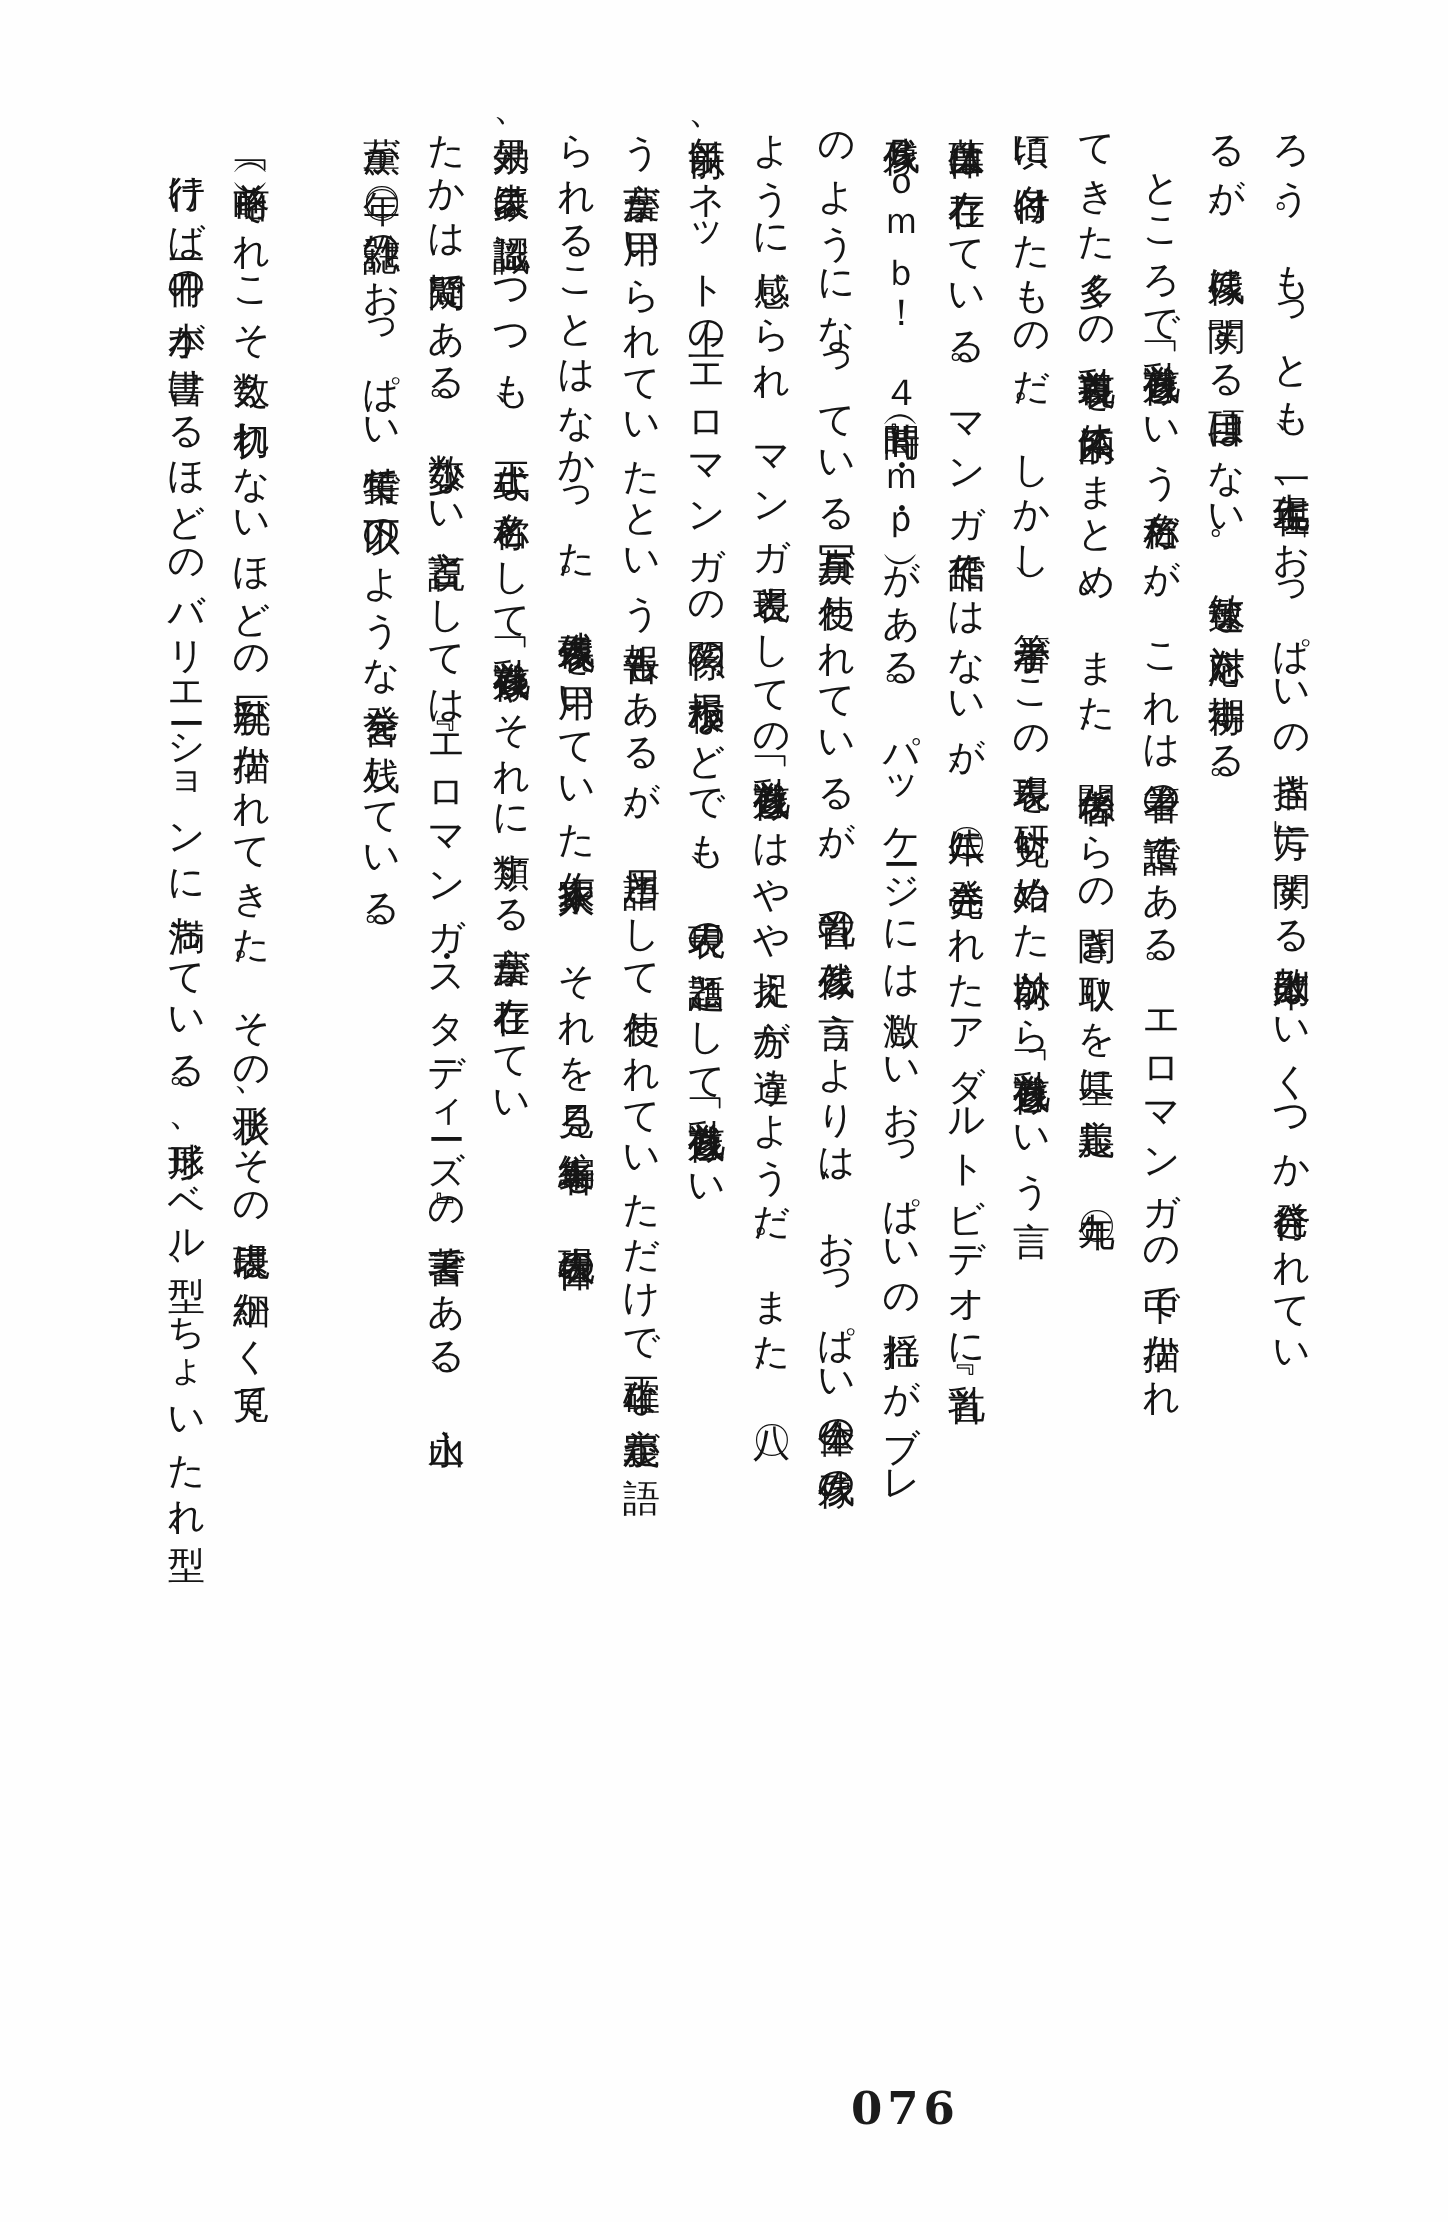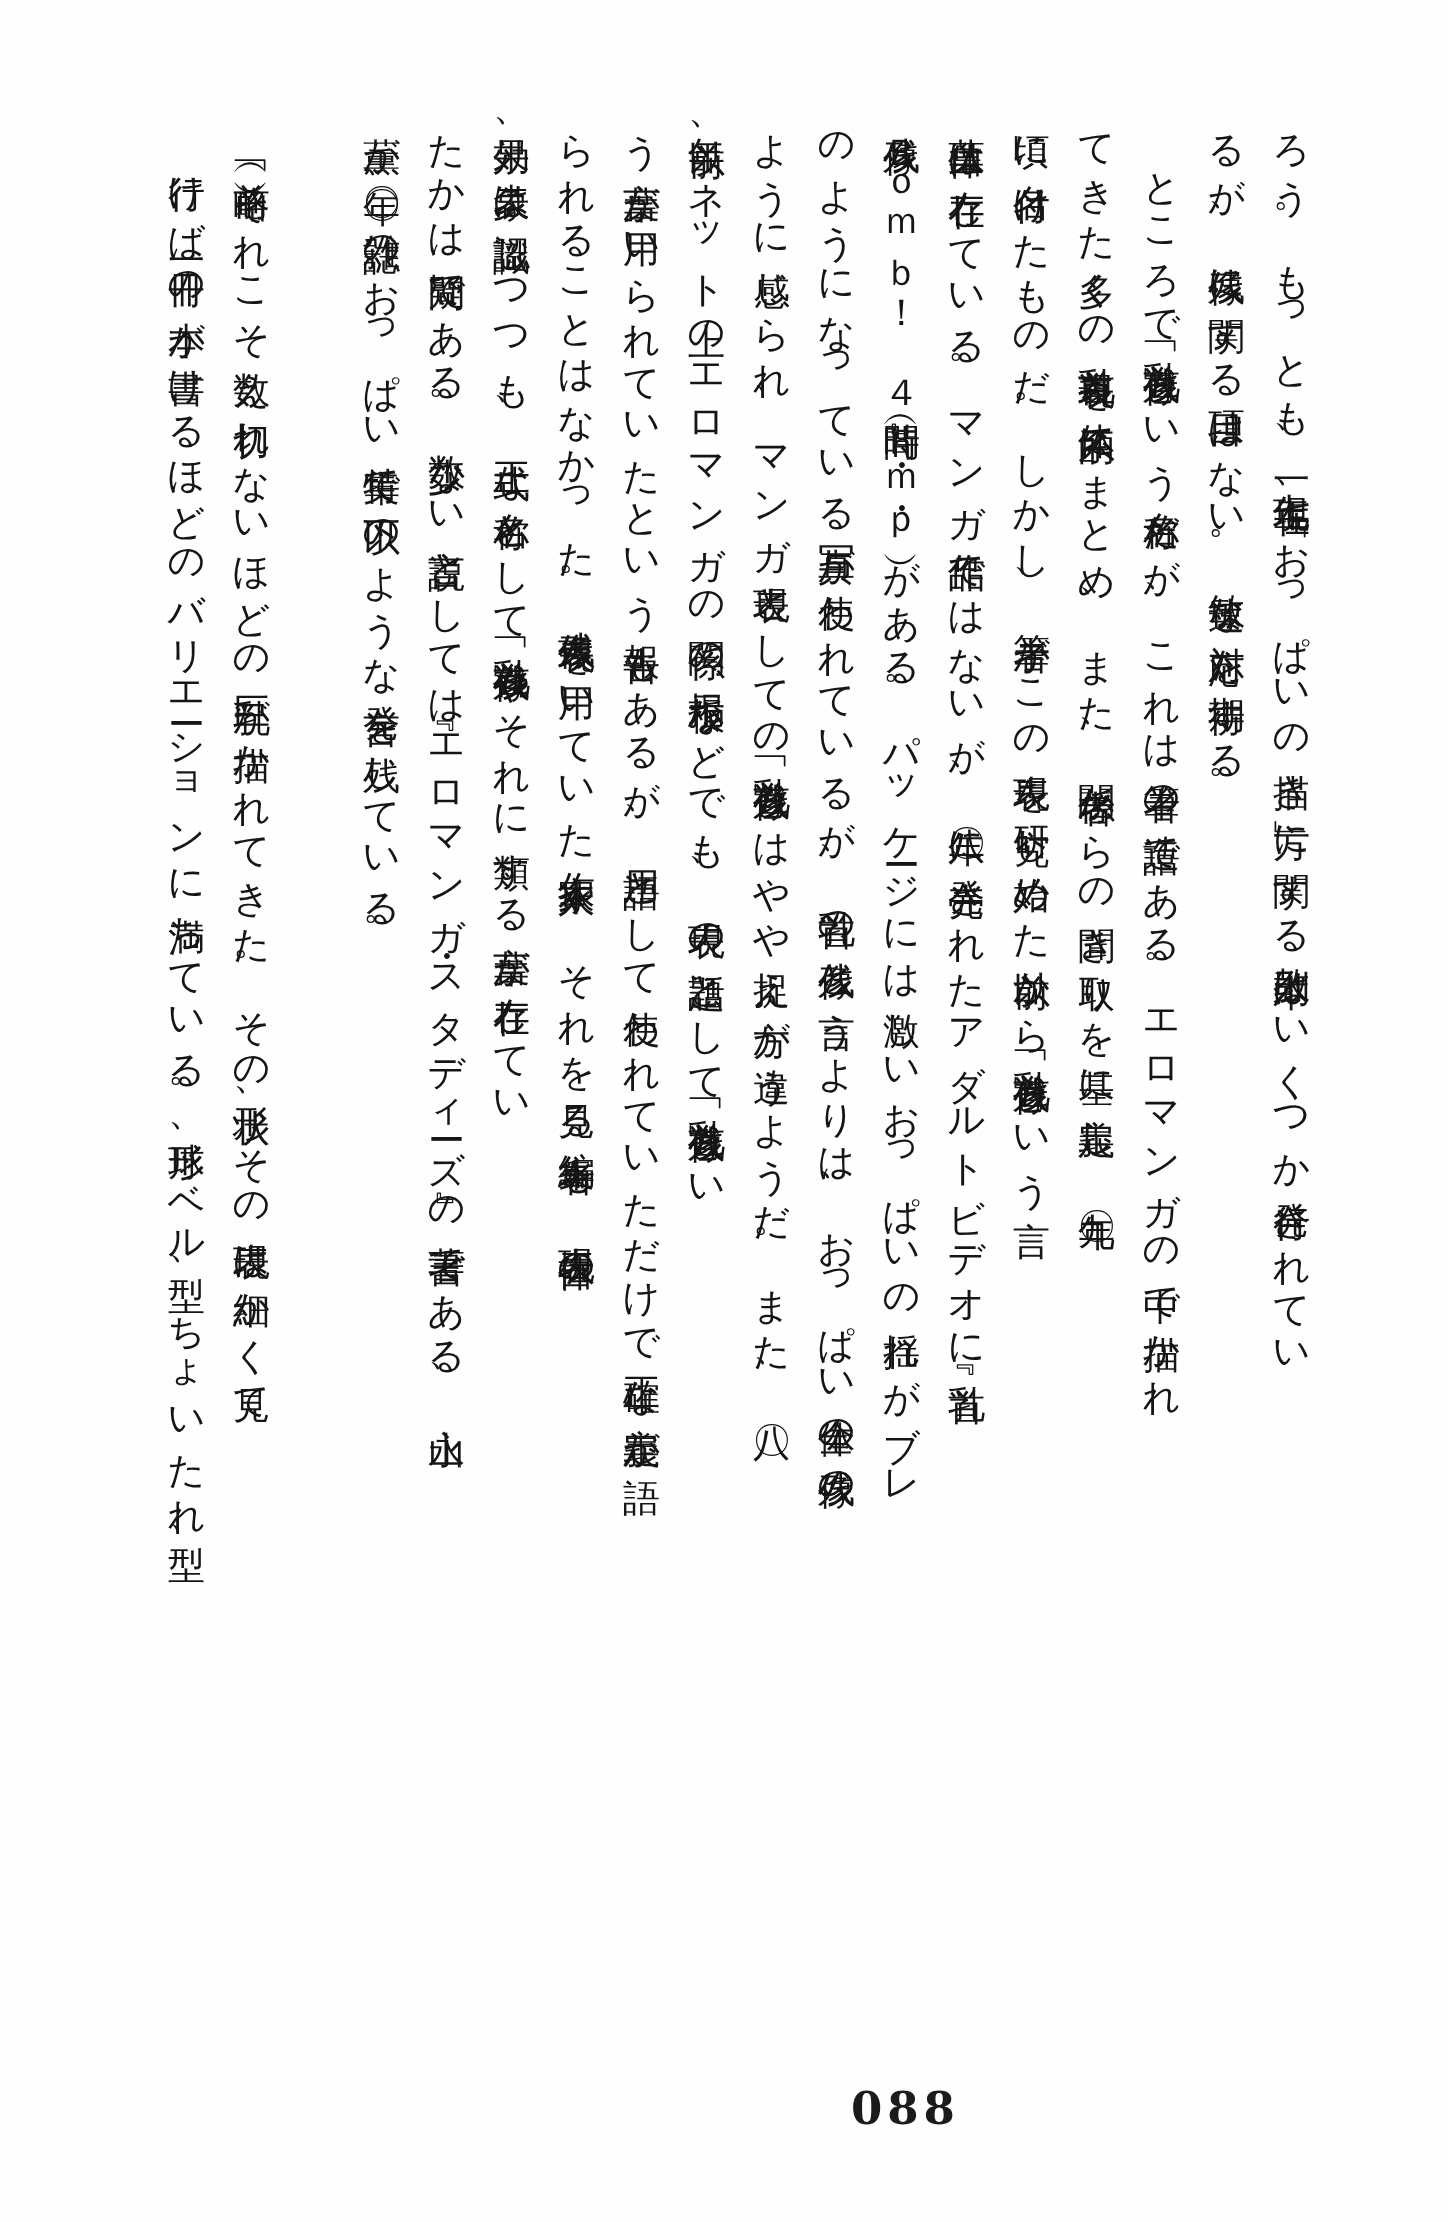--- a/index.html
+++ b/index.html
@@ -70,15 +70,15 @@
     <div class="line">年以前、ネット上のエロマンガの関係の掲示板などでも、表現の話題として「乳首残像」とい</div>
     <div class="line">う言葉が用いられていたという報告もあるが、用語として使われていただけで正確な定義が語</div>
     <div class="line">られることはなかった。残像表現を用いていた作家本人や、それを見る編集者も、表現自体の</div>
     <div class="line">効果、表象は認識しつつも、正式な名称として「乳首残像」やそれに類する言葉が存在してい</div>
     <div class="line">たかは疑問である。数少ない言説としては『エロマンガ・スタディーズ』の著書である、永山</div>
     <div class="line">薫が〇〇年、雑誌のおっぱい特集で以下のような発言を残している。</div>
     <div class="line q gap">「（前略）それこそ数え切れないほどの巨乳が描かれてきた。その形状、その表現は細かく見て</div>
     <div class="line q">行けば一冊の本が書けるほどのバリエーションに満ちている。球形、ベル型、ちょいたれ型、</div>
   </div>
 
-  <div class="page-number">088</div>
+  <div class="page-number">076</div>
 
 </div>
 
 </body></html>

